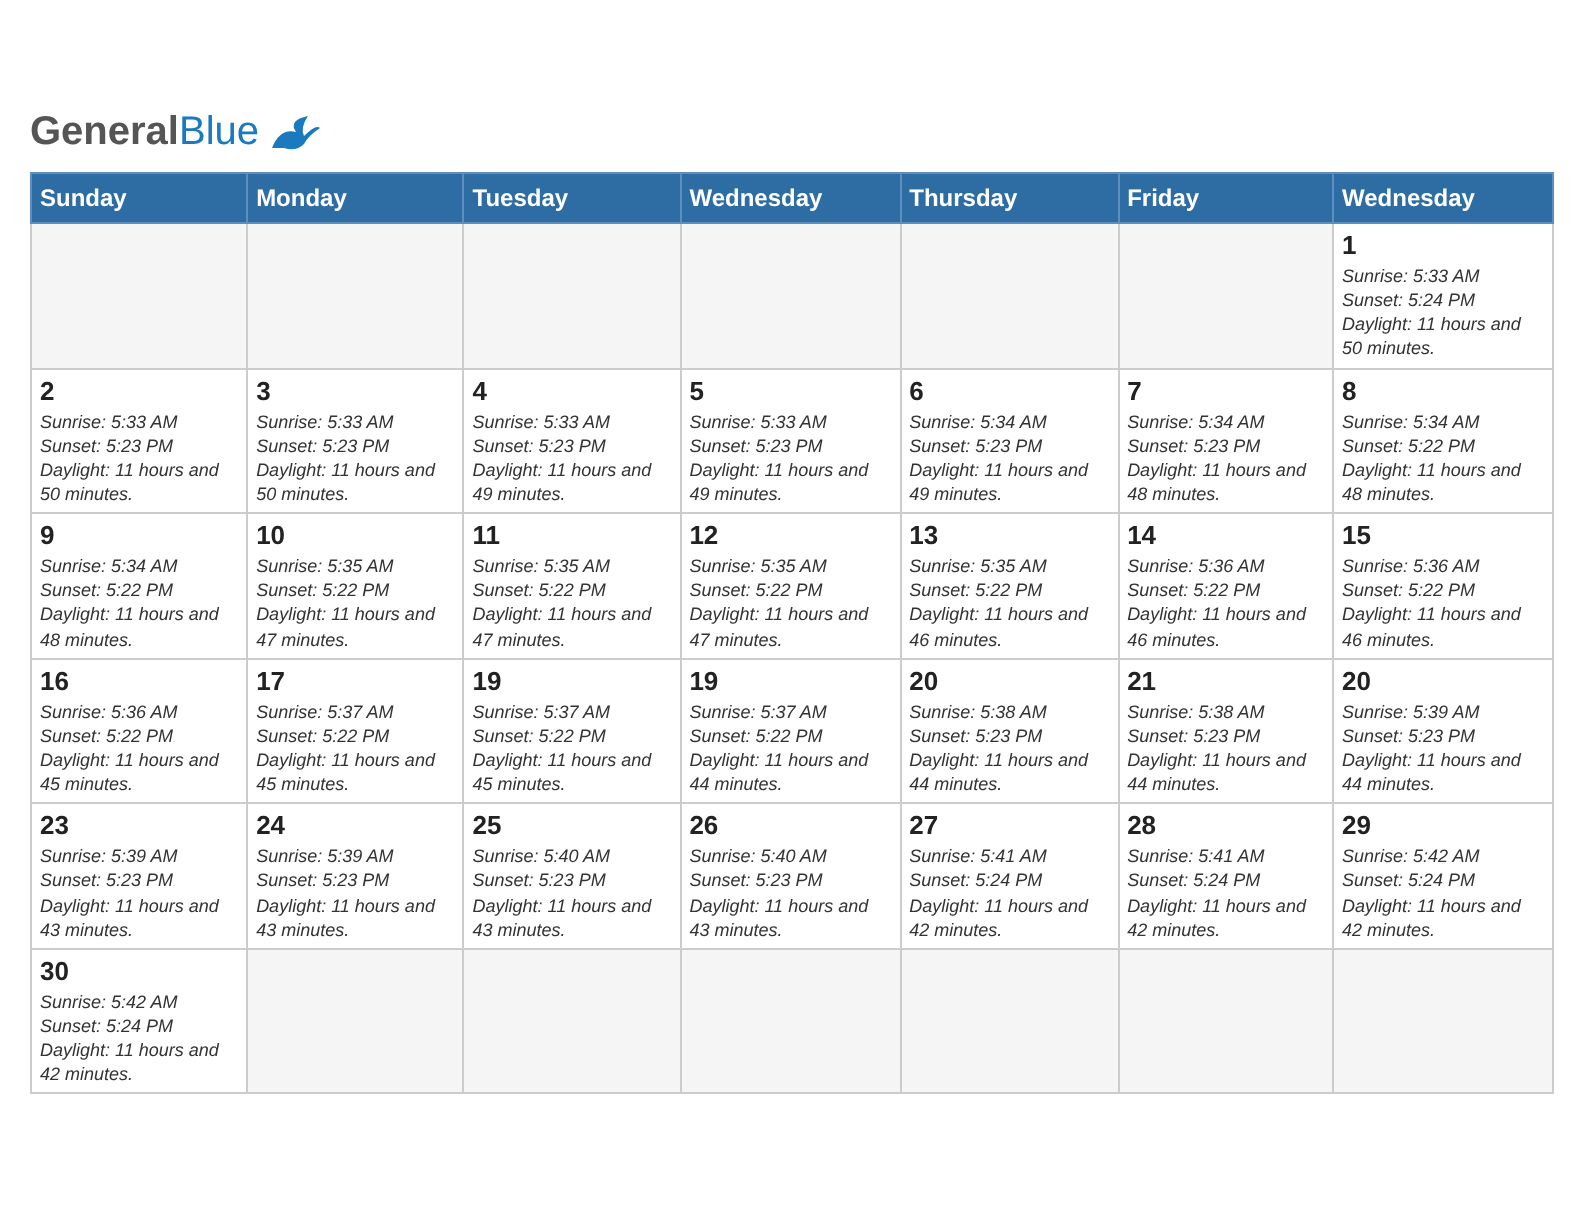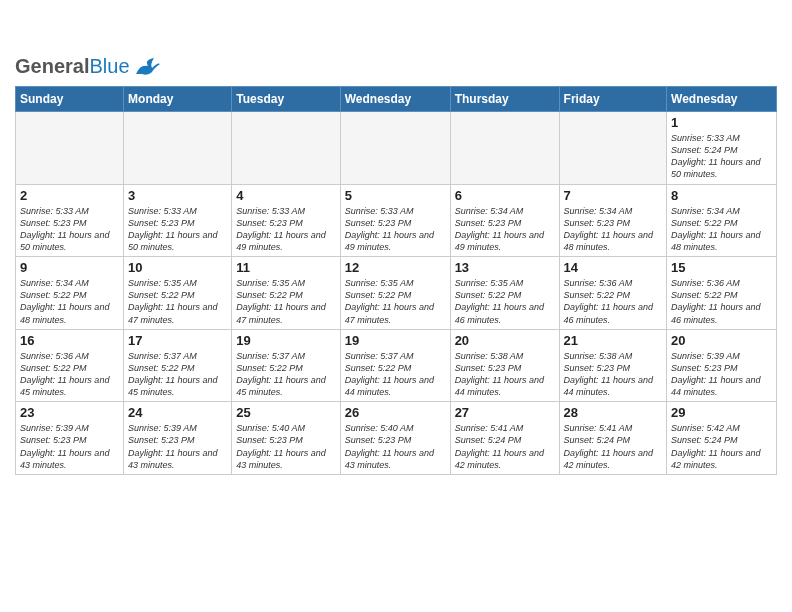--- a/index.html
+++ b/index.html
@@ -255,14 +255,26 @@
         </td>
         <td>
           <div class="day-number">28</div>
           <div class="day-info">Sunrise: 5:41 AM<br>Sunset: 5:24 PM<br>Daylight: 11 hours and 42 minutes.</div>
         </td>
         <td>
           <div class="day-number">29</div>
           <div class="day-info">Sunrise: 5:42 AM<br>Sunset: 5:24 PM<br>Daylight: 11 hours and 42 minutes.</div>
         </td>
       </tr>
+      <tr class="last-row">
+        <td>
+          <div class="day-number">30</div>
+          <div class="day-info">Sunrise: 5:42 AM<br>Sunset: 5:24 PM<br>Daylight: 11 hours and 42 minutes.</div>
+        </td>
+        <td class="empty"></td>
+        <td class="empty"></td>
+        <td class="empty"></td>
+        <td class="empty"></td>
+        <td class="empty"></td>
+        <td class="empty"></td>
+      </tr>
     </tbody>
 </table>
 
 </body></html>

